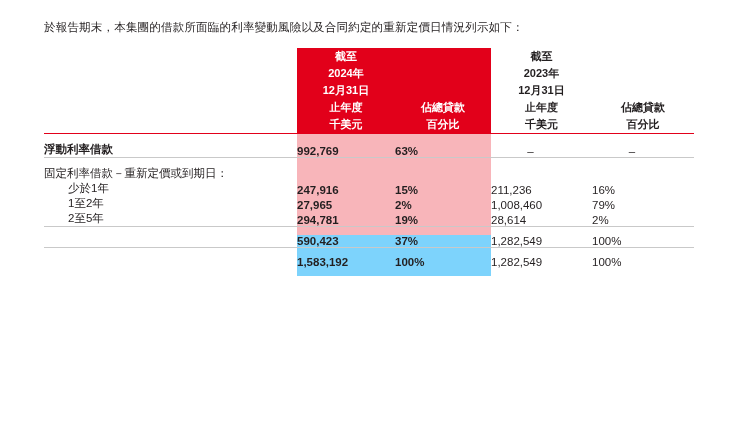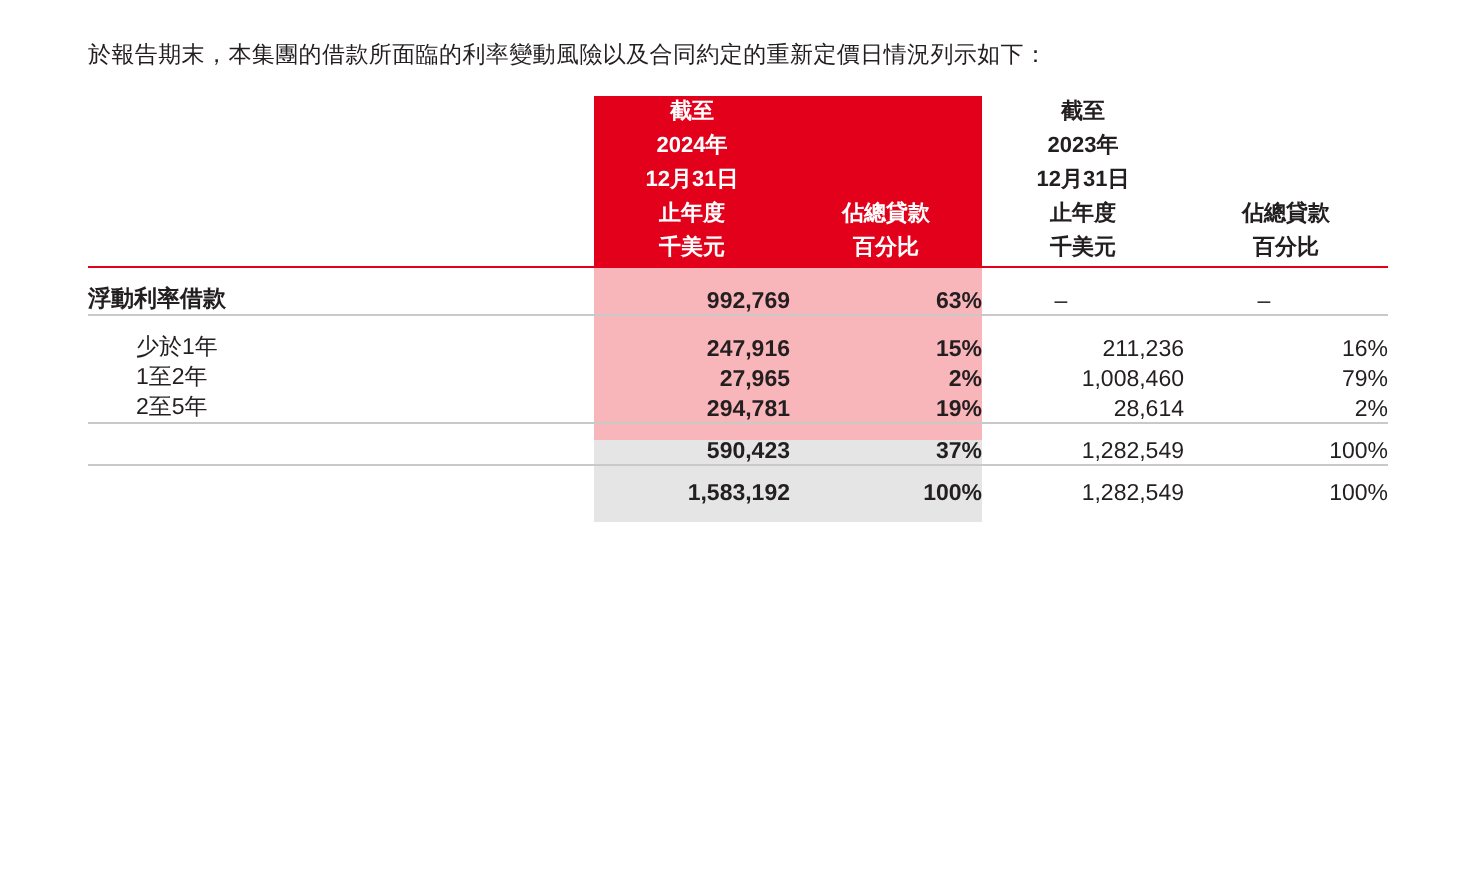--- a/index.html
+++ b/index.html
@@ -73,35 +73,35 @@
   .hdr-cell.highlight {
     background: #e2001a;
     color: #ffffff;
   }
   .hdr-cell .ln { display: block; white-space: nowrap; }
 
   .band {
     background: #f8b5ba;
   }
   .band-strong {
-    background: #e5e5e5;
+    background: #7dd3fc;
   }
   .row-label {
     font-size: 11.5px;
     text-align: left;
     padding: 9px 0 9px 8px;
     white-space: nowrap;
   }
   .row-label.indent {
     padding-left: 24px;
   }
   .row-label.bold { font-weight: bold; }
   .num {
     font-size: 11.5px;
-    text-align: right;
+    text-align: left;
     padding: 9px 22px 9px 0;
     white-space: nowrap;
   }
   .num.center-dash {
     text-align: center;
     padding-right: 22px;
   }
   .num.bold { font-weight: bold; }
   .rule-top td {
     border-top: 1.6px solid #e2001a;
@@ -184,20 +184,27 @@
         </tr>
 
         <tr class="rule-thin spacer">
           <td></td>
           <td class="band"></td>
           <td class="band"></td>
           <td></td>
           <td></td>
         </tr>
 
+        <tr>
+          <td class="sub-head bold">固定利率借款－重新定價或到期日：</td>
+          <td class="num band"></td>
+          <td class="num band"></td>
+          <td class="num"></td>
+          <td class="num"></td>
+        </tr>
 
         <tr>
           <td class="row-label indent">少於1年</td>
           <td class="num bold band">247,916</td>
           <td class="num bold band">15%</td>
           <td class="num">211,236</td>
           <td class="num">16%</td>
         </tr>
 
         <tr>

